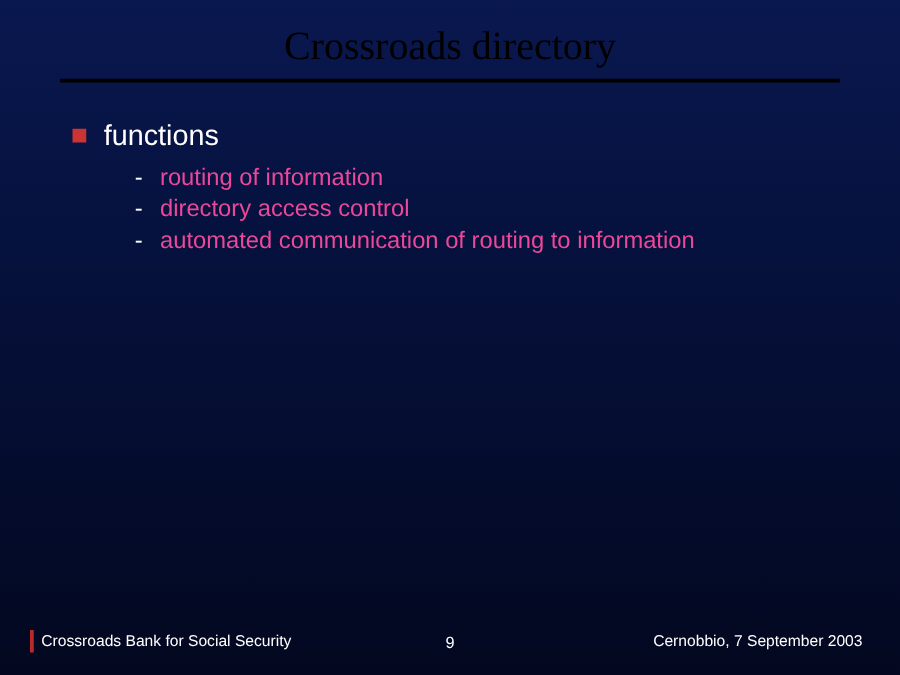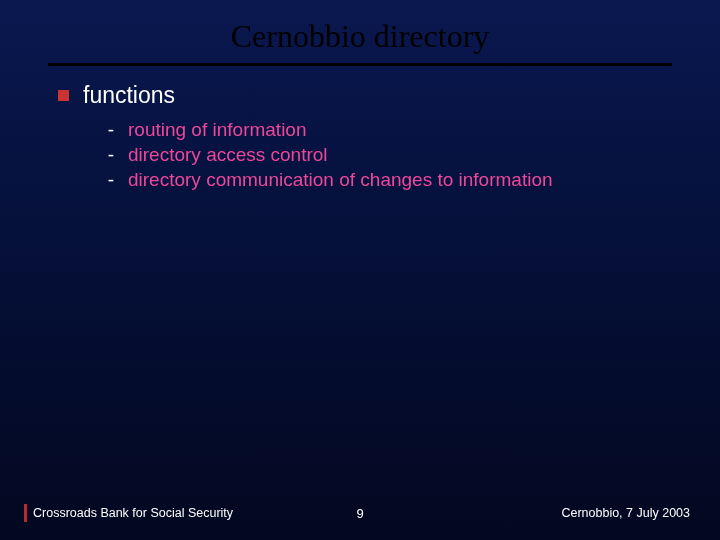--- a/index.html
+++ b/index.html
@@ -26,21 +26,21 @@
     font-weight: normal;
     font-family: "Times New Roman", Times, serif;
     display: inline-block;
   }
   .title-rule {
     border: none;
     border-top: 3px solid #000000;
     margin: 4px 18px 0 18px;
   }
   .content {
-    margin-top: 16px;
+    margin-top: 29px;
     padding-left: 28px;
   }
   .bullet-row {
     display: flex;
     align-items: flex-start;
     gap: 14px;
     margin-bottom: 10px;
   }
   .sq-bullet {
     width: 11px;
@@ -102,21 +102,21 @@
     transform: translateX(-50%);
     font-size: 13px;
   }
 </style>
 </head>
 <body>
 
 <div class="slide">
 
   <div class="title-block">
-    <div class="title">Cernobbio directory</div>
+    <div class="title">Crossroads directory</div>
   </div>
   <hr class="title-rule">
 
   <div class="content">
 
     <div class="bullet-row">
       <div class="sq-bullet"></div>
       <div class="bullet-text">functions</div>
     </div>
 
@@ -124,28 +124,28 @@
       <div class="sub-row">
         <div class="dash">-</div>
         <div class="sub-text">routing of information</div>
       </div>
       <div class="sub-row">
         <div class="dash">-</div>
         <div class="sub-text">directory access control</div>
       </div>
       <div class="sub-row">
         <div class="dash">-</div>
-        <div class="sub-text">directory communication of changes to information</div>
+        <div class="sub-text">automated communication of routing to information</div>
       </div>
     </div>
 
   </div>
 
   <div class="footer">
     <div class="footer-left">
       <div class="footer-mark"></div>
       <span>Crossroads Bank for Social Security</span>
     </div>
     <div class="footer-center">9</div>
-    <div>Cernobbio, 7 July 2003</div>
+    <div>Cernobbio, 7 September 2003</div>
   </div>
 
 </div>
 
 </body></html>

